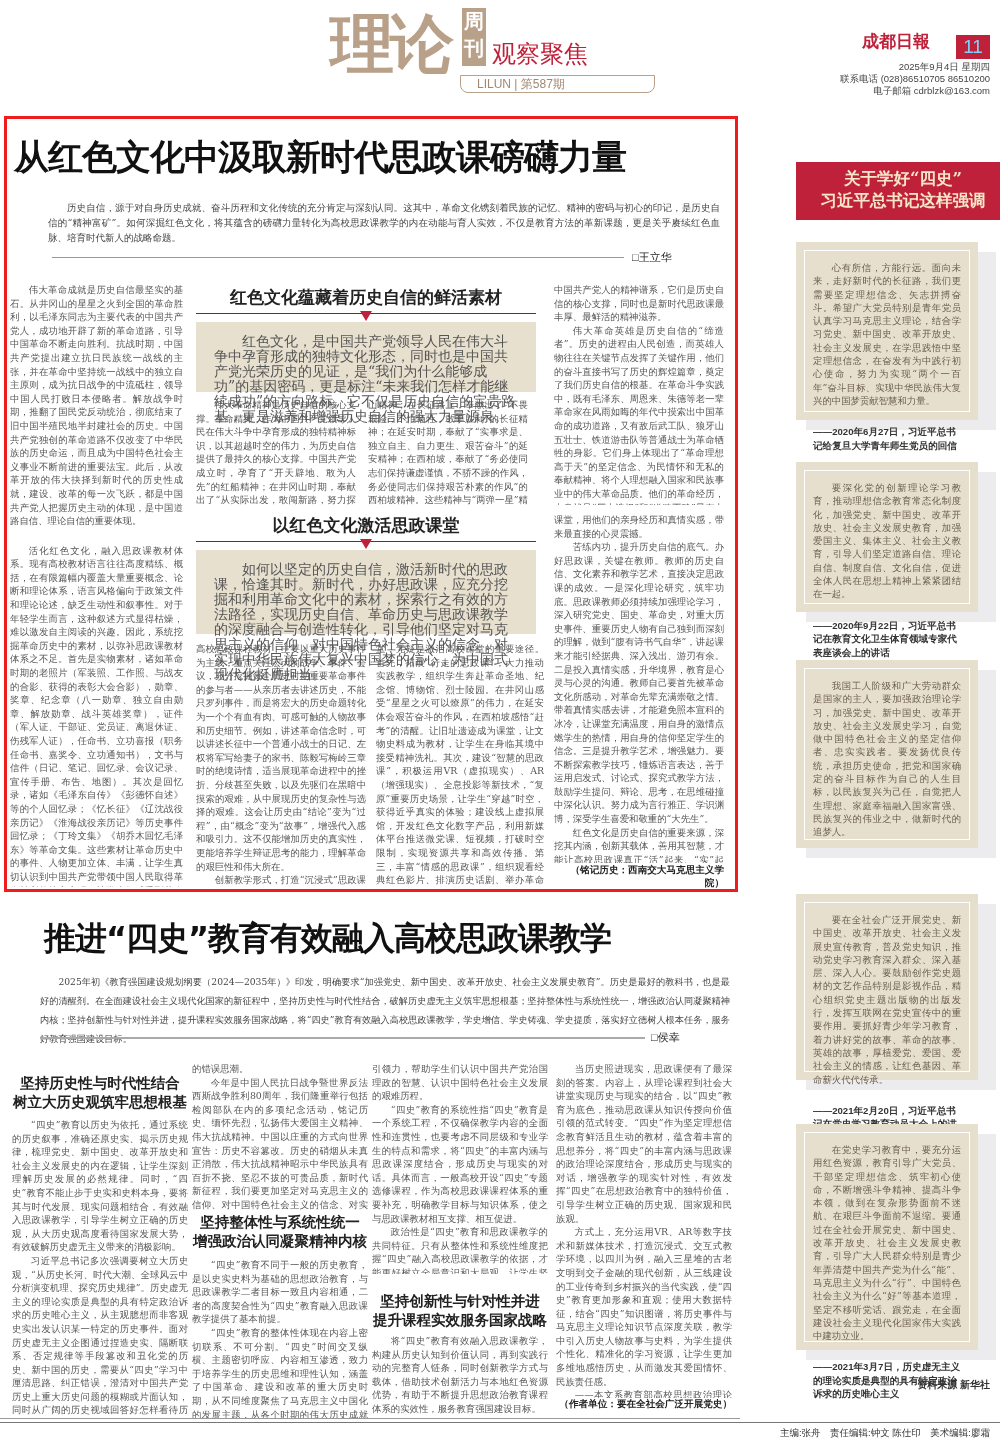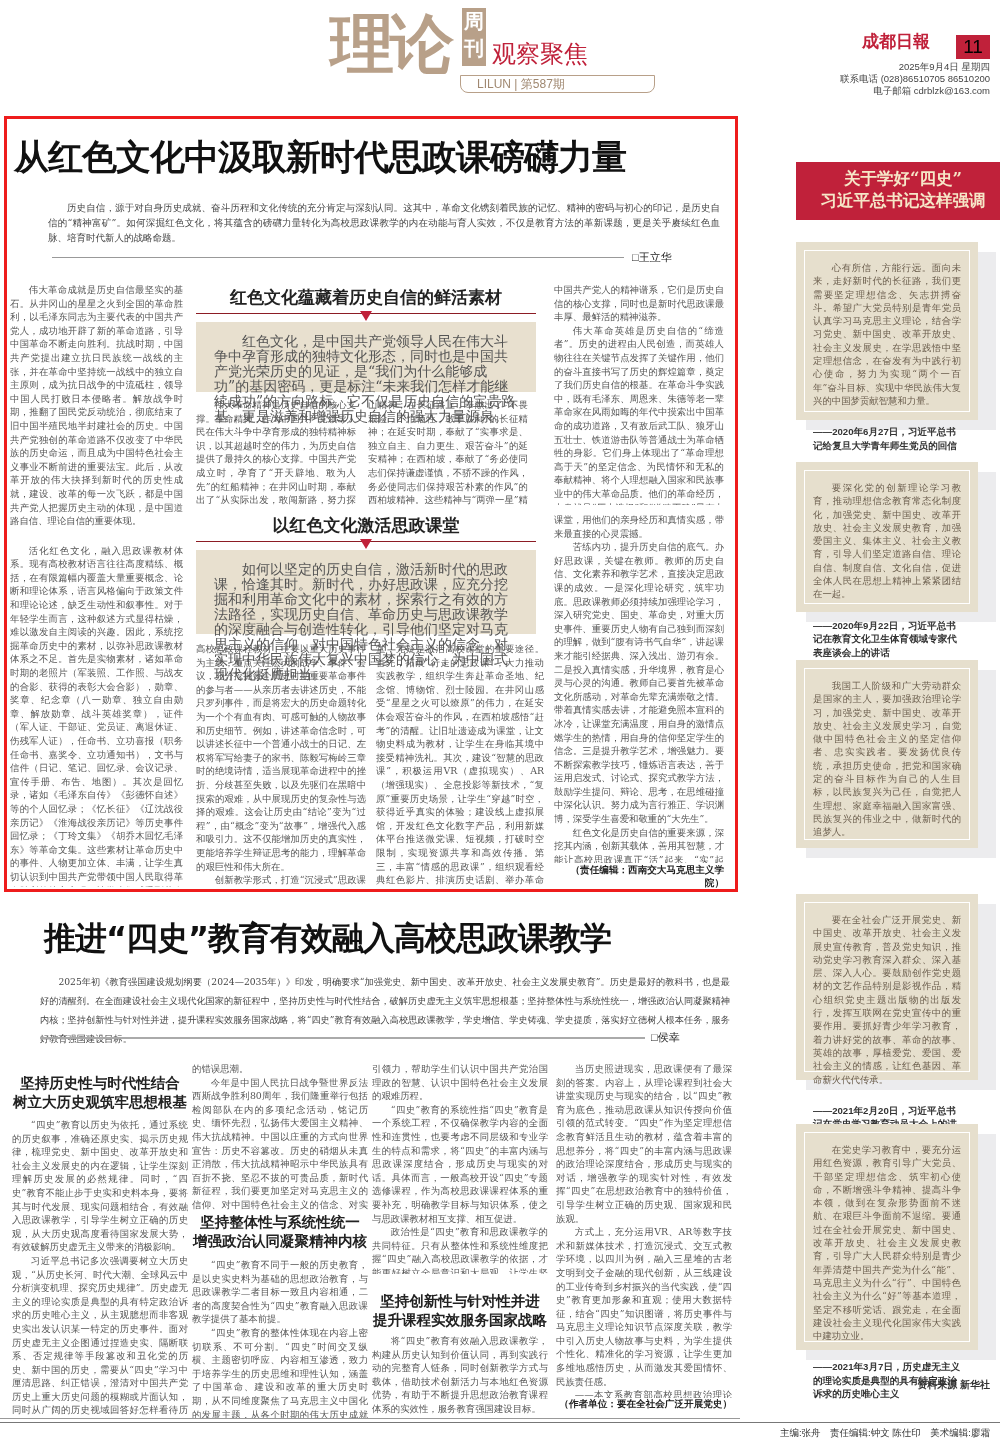--- a/index.html
+++ b/index.html
@@ -4,21 +4,21 @@
 <style>
 *{box-sizing:border-box;margin:0;padding:0}
 html,body{width:1000px;height:1444px;background:#fff;overflow:hidden}
 body{position:relative;font-family:"DejaVu Serif",serif;color:#333}
 .abs{position:absolute}
 .masthead-big{left:330px;top:2px;font-family:"DejaVu Serif",serif;font-size:64px;font-weight:bold;color:#b8a089;letter-spacing:-4px;line-height:84px}
 .masthead-zk{left:462px;top:8px;width:24px;height:58px;background:#b8a089;color:#fff;font-size:20px;line-height:27px;text-align:center;font-weight:bold}
 .masthead-sub{left:492px;top:40px;font-size:24px;color:#c0213a;font-family:"DejaVu Serif",serif;line-height:28px}
 .masthead-issue{left:460px;top:75px;width:195px;height:18px;border:1px solid #b8a089;border-radius:0 0 8px 8px;font-size:12px;color:#a08870;line-height:16px;padding-left:16px;font-family:"Liberation Sans",sans-serif}
 .paper-name{left:862px;top:30px;font-size:17px;color:#c0213a;font-weight:bold;font-family:"DejaVu Serif",serif}
-.page-no{left:956px;top:35px;width:34px;height:24px;background:#c0213a;color:#000000;font-size:19px;text-align:center;line-height:24px;font-family:"Liberation Sans",sans-serif}
+.page-no{left:956px;top:35px;width:34px;height:24px;background:#c0213a;color:#7dd3fc;font-size:19px;text-align:center;line-height:24px;font-family:"Liberation Sans",sans-serif}
 .meta{right:10px;font-size:9.5px;color:#444;font-family:"Liberation Sans",sans-serif;text-align:right;white-space:nowrap}
 .redbox{left:4px;top:116px;width:734px;height:776px;border:3px solid #ee1c1c}
 .headline{font-family:"DejaVu Sans",sans-serif;font-weight:bold;color:#111;white-space:nowrap;letter-spacing:-1px}
 .lead{font-size:9.5px;line-height:15px;color:#444;text-indent:2em;text-align:justify}
 .byline-rule{height:1px;background:#999}
 .byline{font-size:11px;color:#222;font-family:"Liberation Sans",sans-serif}
 .col{font-size:9.4px;line-height:13.6px;color:#555;text-align:justify;overflow:hidden}
 .col p{text-indent:2em}
 .sub-head{font-family:"DejaVu Serif",serif;font-size:17px;color:#222;text-align:center;font-weight:bold}
 .sub-rule{height:1px;background:#8c1c24}
@@ -89,21 +89,21 @@
   <p>创新教学形式，打造“沉浸式”思政课堂。充分利用现代技术手段和丰富实践载体，打造沉浸式、体验式、互动式的思政课</p>
 </div>
 <div class="abs col" style="left:376px;top:642px;width:168px;height:246px">
     <p style="text-indent:0">堂，无疑是激活高校课堂的重要途径。首先，拓展“行走的思政课”，大力推动实践教学，组织学生奔赴革命圣地、纪念馆、博物馆、烈士陵园。在井冈山感受“星星之火可以燎原”的伟力，在延安体会艰苦奋斗的作风，在西柏坡感悟“赶考”的清醒。让旧址遗迹成为课堂，让文物史料成为教材，让学生在身临其境中接受精神洗礼。其次，建设“智慧的思政课”，积极运用VR（虚拟现实）、AR（增强现实）、全息投影等新技术，“复原”重要历史场景，让学生“穿越”时空，获得近乎真实的体验；建设线上虚拟展馆，开发红色文化数字产品，利用新媒体平台推送微党课、短视频，打破时空限制，实现资源共享和高效传播。第三，丰富“情感的思政课”，组织观看经典红色影片、排演历史话剧、举办革命诗词朗诵会、开展红色主题社会调查等；通过艺术熏陶和情感共鸣，触动学生心灵最柔软的地方，实现润物无声的教化效果；邀请老革命、老英雄、时代楷模走进</p>
   </div>
 <div class="abs col" style="left:554px;top:513px;width:170px;height:350px">
   <p style="text-indent:0">课堂，用他们的亲身经历和真情实感，带来最直接的心灵震撼。</p>
   <p>苦练内功，提升历史自信的底气。办好思政课，关键在教师。教师的历史自信、文化素养和教学艺术，直接决定思政课的成效。一是深化理论研究，筑牢功底。思政课教师必须持续加强理论学习，深入研究党史、国史、革命史，对重大历史事件、重要历史人物有自己独到而深刻的理解，做到“腹有诗书气自华”，讲起课来才能引经据典、深入浅出、游刃有余。二是投入真情实感，升华境界，教育是心灵与心灵的沟通。教师自己要首先被革命文化所感动，对革命先辈充满崇敬之情。带着真情实感去讲，才能避免照本宣科的冰冷，让课堂充满温度，用自身的激情点燃学生的热情，用自身的信仰坚定学生的信念。三是提升教学艺术，增强魅力。要不断探索教学技巧，锤炼语言表达，善于运用启发式、讨论式、探究式教学方法，鼓励学生提问、辩论、思考，在思维碰撞中深化认识。努力成为言行雅正、学识渊博，深受学生喜爱和敬重的“大先生”。</p>
   <p>红色文化是历史自信的重要来源，深挖其内涵，创新其载体，善用其智慧，才能让高校思政课真正“活”起来、“实”起来、“强”起来，从而帮助大学生能够更好地掌握历史发展脉络，理解历史规律，树立民族自豪感和自信心，勇于担当民族复兴重任。历史自信的光芒，必将照亮一代代青年奋勇前进的征程。</p>
 </div>
-<div class="abs author-note" style="left:554px;top:864px;width:170px">（责任编辑：西南交大马克思主义学院）</div>
+<div class="abs author-note" style="left:554px;top:864px;width:170px">（铭记历史：西南交大马克思主义学院）</div>
 
 <div class="abs headline" style="left:44px;top:916px;font-size:32px;line-height:44px">推进“四史”教育有效融入高校思政课教学</div>
 <div class="abs lead" style="left:40px;top:972px;width:690px;font-size:9.2px;line-height:19px">2025年初《教育强国建设规划纲要（2024—2035年）》印发，明确要求“加强党史、新中国史、改革开放史、社会主义发展史教育”。历史是最好的教科书，也是最好的清醒剂。在全面建设社会主义现代化国家的新征程中，坚持历史性与时代性结合，破解历史虚无主义筑牢思想根基；坚持整体性与系统性统一，增强政治认同凝聚精神内核；坚持创新性与针对性并进，提升课程实效服务国家战略，将“四史”教育有效融入高校思政课教学，学史增信、学史铸魂、学史提质，落实好立德树人根本任务，服务好教育强国建设目标。</div>
 <div class="abs byline-rule" style="left:40px;top:1037px;width:605px;height:2px;background:#aaa"></div>
 <div class="abs byline" style="left:651px;top:1030px">□侯幸</div>
 
 <div class="abs section-head2" style="left:12px;top:1074px;width:176px">
   <div>坚持历史性与时代性结合</div>
   <div>树立大历史观筑牢思想根基</div>
 </div>

